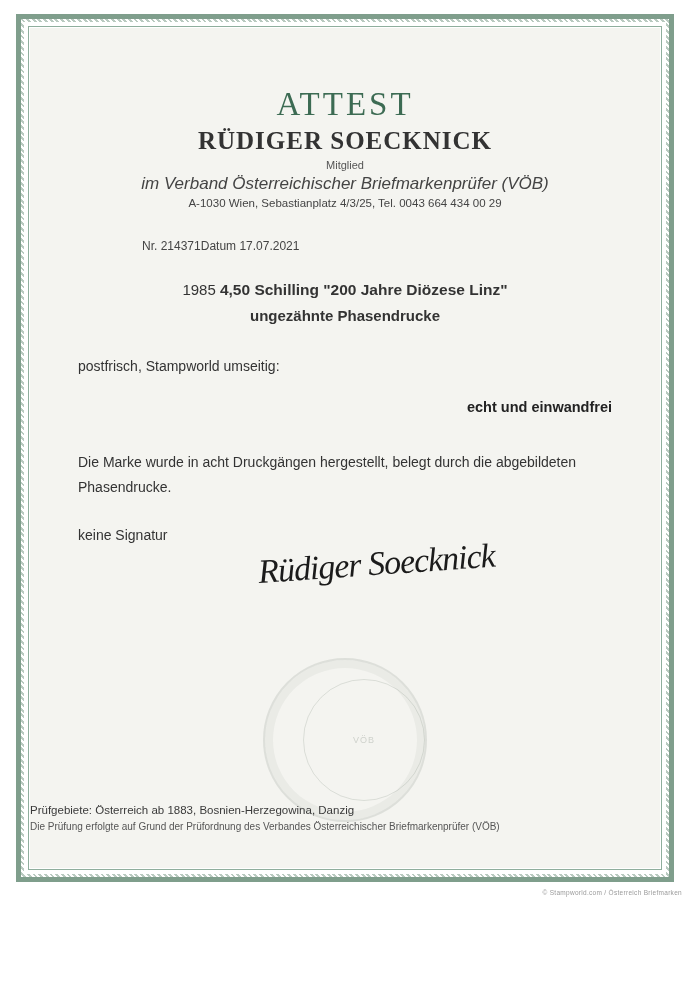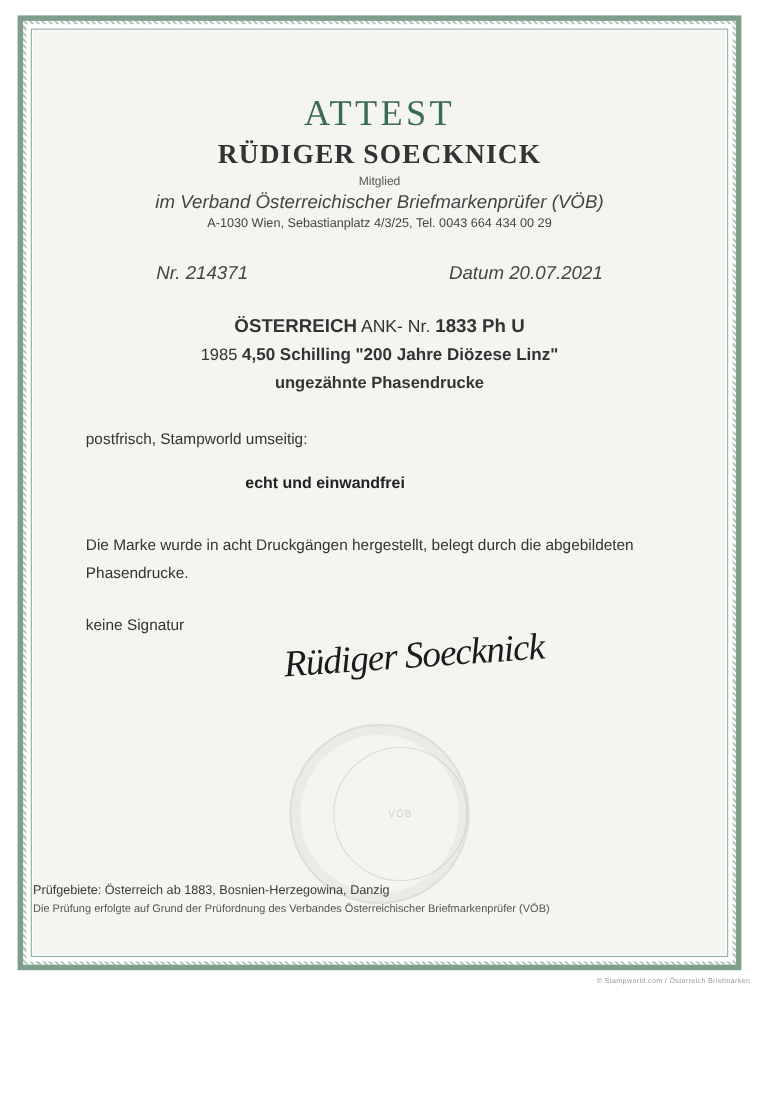--- a/index.html
+++ b/index.html
@@ -138,26 +138,24 @@
   }
   .address {
     text-align: center;
     font-size: 11.5px;
     color: #444;
     margin-top: 3px;
   }
 
   .meta-row {
     display: flex;
-    justify-content: space-between;
     margin-top: 30px;
     padding: 0 112px 0 112px;
-    font-size: 17px;
+    font-size: 12px;
     color: #444;
-    font-style: italic;
   }
 
   .ref-block {
     text-align: center;
     margin-top: 28px;
   }
   .ref-line-1 {
     font-size: 16px;
     color: #333;
   }
@@ -188,20 +186,21 @@
     margin-top: 34px;
     font-size: 14px;
     color: #333;
   }
   .verdict {
     margin-top: 25px;
     padding-left: 145px;
     font-size: 14.5px;
     font-weight: bold;
     color: #222;
+    text-align: right;
   }
   .para-desc {
     margin-top: 35px;
     font-size: 14px;
     color: #333;
     line-height: 1.75;
   }
   .para-signature-note {
     margin-top: 28px;
     font-size: 14px;
@@ -258,29 +257,24 @@
   <div class="content">
 
     <div class="title">ATTEST</div>
     <div class="subtitle">RÜDIGER SOECKNICK</div>
     <div class="role">Mitglied</div>
     <div class="association">im Verband Österreichischer Briefmarkenprüfer (VÖB)</div>
     <div class="address">A-1030 Wien, Sebastianplatz 4/3/25, Tel. 0043 664 434 00 29</div>
 
     <div class="meta-row">
       <span>Nr. 214371</span>
-      <span>Datum 20.07.2021</span>
+      <span>Datum 17.07.2021</span>
     </div>
 
     <div class="ref-block">
-      <div class="ref-line-1">
-        <span class="bold">ÖSTERREICH</span>
-        <span>ANK- Nr.</span>
-        <span class="bold">1833 Ph U</span>
-      </div>
       <div class="ref-line-2">
         <span>1985</span>
         <span class="bold">4,50 Schilling</span>
         <span class="bold">"200 Jahre Diözese Linz"</span>
       </div>
       <div class="ref-line-3">ungezähnte Phasendrucke</div>
     </div>
 
     <div class="body-text">
       <div class="para-condition">postfrisch, Stampworld umseitig:</div>

